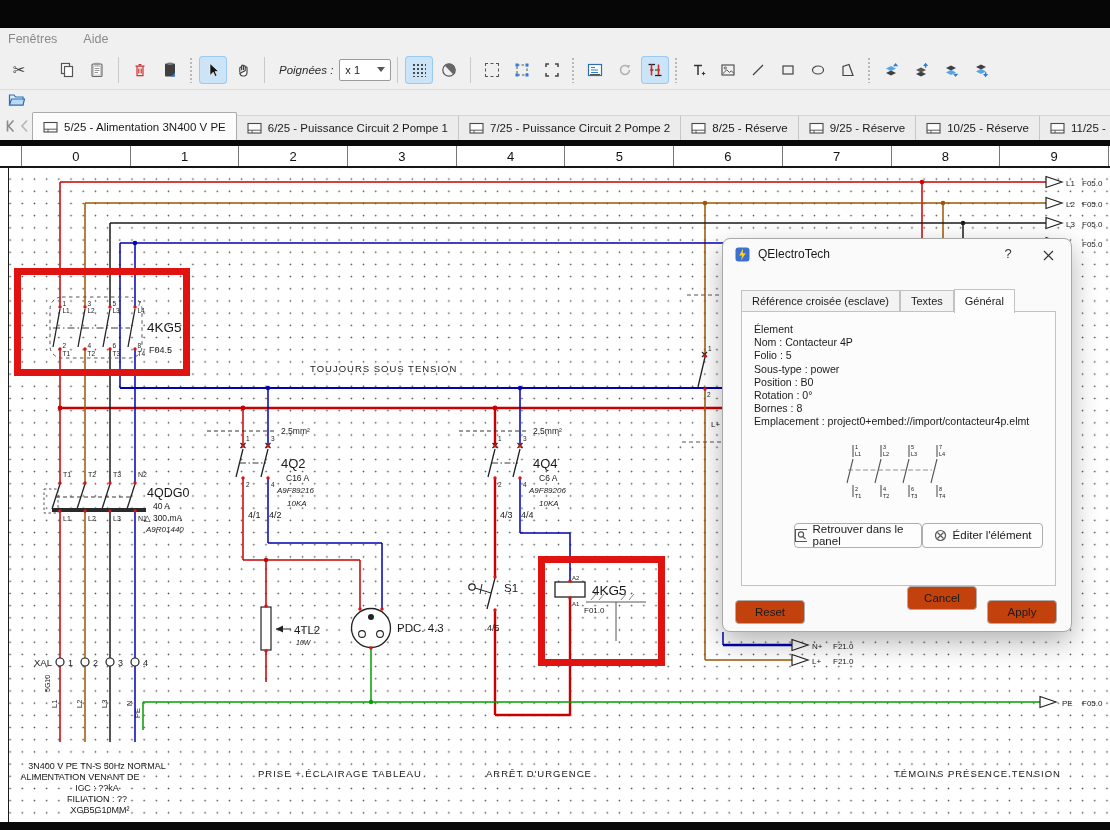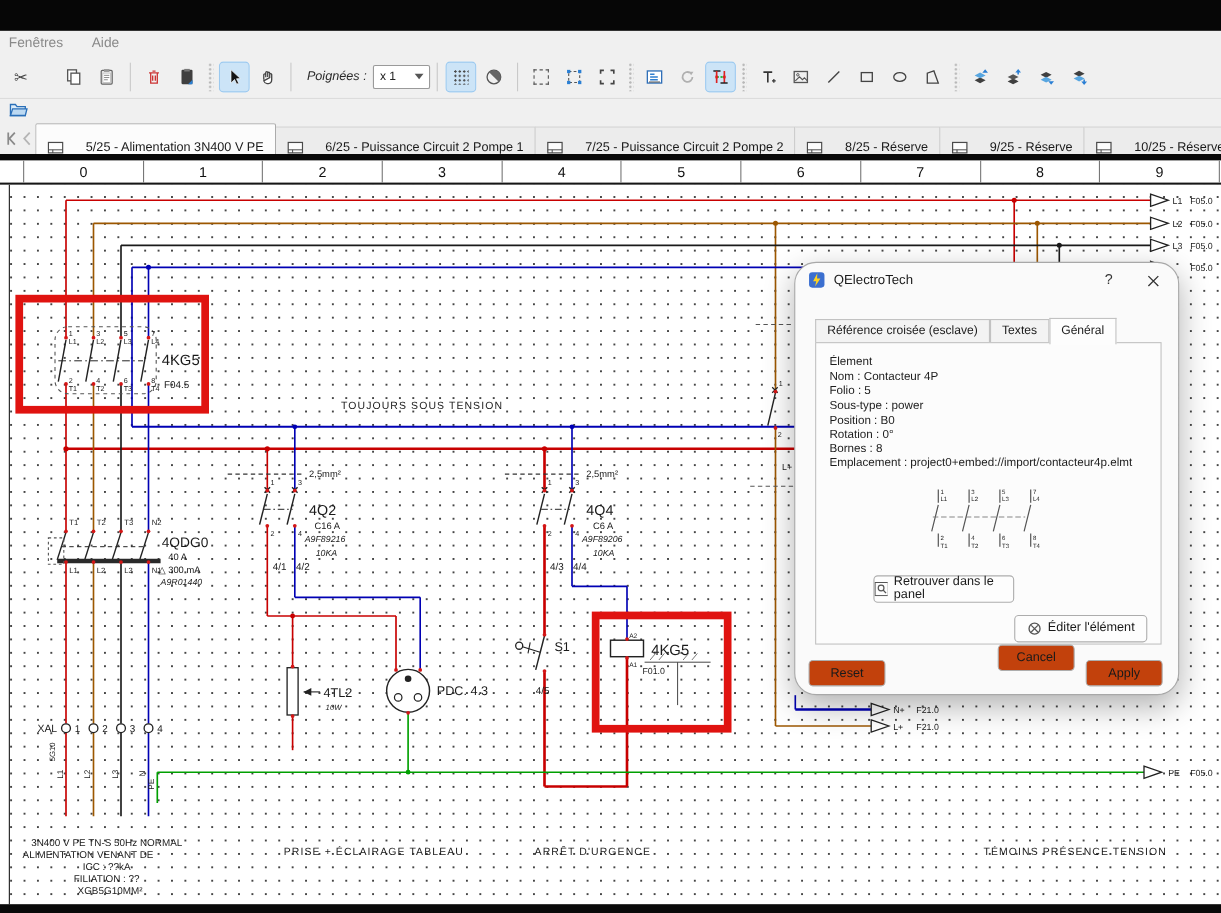--- a/index.html
+++ b/index.html
@@ -19,35 +19,35 @@
   .handle{width:5px;height:26px;margin:0 4px;flex:0 0 auto;background-image:radial-gradient(#b8b8b8 1px,transparent 1.2px);background-size:4px 4px;}
   .tb-label{font-size:11.5px;color:#2a2a2a;margin:0 6px 0 8px;flex:0 0 auto;font-style:italic;}
   .combo{width:52px;height:22px;background:#fff;border:1px solid #9a9a9a;border-radius:2px;display:flex;align-items:center;justify-content:space-between;padding:0 5px;box-sizing:border-box;flex:0 0 auto;}
   .combo span{font-size:11px;color:#222;}
   .combo .chev{width:0;height:0;border-left:4px solid transparent;border-right:4px solid transparent;border-top:5px solid #555;}
   .cuticon{font-size:15px;color:#444;}
   
   .subbar{left:0;top:90px;width:1110px;height:22px;}
   .tabbar{left:0;top:112px;width:1110px;height:28px;background:#f0f0f0;display:flex;align-items:flex-end;}
   .tabnav{display:flex;align-items:center;height:28px;padding:0 2px;}
-  .tab{height:25px;display:flex;align-items:flex-end;gap:20px;padding:0 10px;font-size:11.5px;color:#1a1a1a;background:#ececec;border-right:1px solid #c6c6c6;border-top:1px solid #d5d5d5;white-space:nowrap;box-sizing:border-box;margin-top:24px;}
+  .tab{height:25px;display:flex;align-items:center;gap:6px;padding:0 10px;font-size:11.5px;color:#1a1a1a;background:#ececec;border-right:1px solid #c6c6c6;border-top:1px solid #d5d5d5;white-space:nowrap;box-sizing:border-box;margin-top:24px;}
   .tab.active{height:28px;background:#fcfcfc;border:1px solid #ababab;border-bottom:none;border-radius:2px 2px 0 0;}
   
   .topband{left:0;top:140px;width:1110px;height:6px;background:#090909;}
   .ruler{left:0;top:146px;width:1110px;height:22px;background:#ffffff;border-bottom:2px solid #161616;display:flex;box-sizing:border-box;}
   .ruler .rspacer{width:22px;border-right:1px solid #777;box-sizing:border-box;}
   .ruler .rcell{width:108.7px;border-right:1px solid #777;box-sizing:border-box;display:flex;align-items:center;justify-content:center;font-size:13px;color:#111;}
   
   .canvas{left:0;top:168px;width:1110px;height:654px;background-color:#fff;background-image:radial-gradient(circle,#454545 0.7px,transparent 1.05px);background-size:12.2px 12.2px;background-position:4px 5px;}
   .folioline{left:8px;top:168px;width:1px;height:654px;background:#1a1a1a;}
   .bottomband{left:0;top:822px;width:1110px;height:8px;background:#090909;}
   .schsvg{position:absolute;left:0;top:168px;}
   .redrect{position:absolute;border:7px solid #e01310;z-index:5;}
   
-  .dialog{left:722px;top:238px;width:350px;height:394px;background:#fafafa;border:1px solid #a8a8a8;border-radius:20px;box-shadow:0 10px 28px rgba(0,0,0,0.30);z-index:10;box-sizing:border-box;}
+  .dialog{left:722px;top:238px;width:350px;height:394px;background:#fafafa;border:1px solid #a8a8a8;border-radius:8px;box-shadow:0 10px 28px rgba(0,0,0,0.30);z-index:10;box-sizing:border-box;}
   .dlg-title{position:absolute;left:0;top:0;width:100%;height:30px;display:flex;align-items:center;padding:0 12px;box-sizing:border-box;}
   .dlg-title .ttl{font-size:12px;color:#1a1a1a;margin-left:8px;}
   .dlg-help{position:absolute;left:276px;top:7px;font-size:13px;color:#333;width:18px;text-align:center;}
   .dlg-close{position:absolute;left:316px;top:7px;width:18px;height:18px;display:flex;align-items:center;justify-content:center;}
   .dlg-tabs{position:absolute;left:18px;top:50px;display:flex;align-items:flex-end;height:23px;}
   .dlg-tab{font-size:11px;color:#1c1c1c;padding:3px 10px 4px;border:1px solid #c2c2c2;border-bottom:none;background:#f3f3f3;height:22px;display:flex;align-items:center;box-sizing:border-box;}
   .dlg-tab.active{background:#fdfdfd;height:24px;position:relative;z-index:2;margin-bottom:-1px;}
   .dlg-pane{position:absolute;left:18px;top:72px;width:315px;height:275px;border:1px solid #c2c2c2;background:#fcfcfc;box-sizing:border-box;}
   .dlg-info{padding:11px 12px 0;font-size:10.6px;line-height:13.2px;color:#1c1c1c;}
   .dlg-preview{display:block;margin:8px auto 0;}
@@ -718,21 +718,21 @@
       </svg>
       <div class="dlg-btnrow">
         <div class="dlg-btn" style="width:142px;margin-left:40px;">
           <svg width="13" height="13">
               <rect x="0.5" y="0.5" width="12" height="12" fill="none" stroke="#555" stroke-width="1"></rect>
               <circle cx="6" cy="5.5" r="2.6" fill="none" stroke="#555" stroke-width="1.1"></circle>
               <path d="M7.8,7.4 L10.5,10.2" stroke="#555" stroke-width="1.2"></path>
             </svg>
           <span>Retrouver dans le panel</span>
         </div>
-        <div class="dlg-btn" style="width:134px;margin-top:36px;">
+        <div class="dlg-btn" style="width:134px;">
           <svg width="13" height="13">
               <circle cx="6.5" cy="6.5" r="5" fill="none" stroke="#555" stroke-width="1.2"></circle>
               <path d="M3.5,9.5 L9.5,3.5 M3.5,3.5 L9.5,9.5" stroke="#555" stroke-width="1.1"></path>
             </svg>
           <span>Éditer l'élément</span>
         </div>
       </div>
     </div>
     <div class="dlg-bottombtn" style="left:12px;top:361px;">Reset</div>
     <div class="dlg-bottombtn" style="left:184px;top:347px;">Cancel</div>

